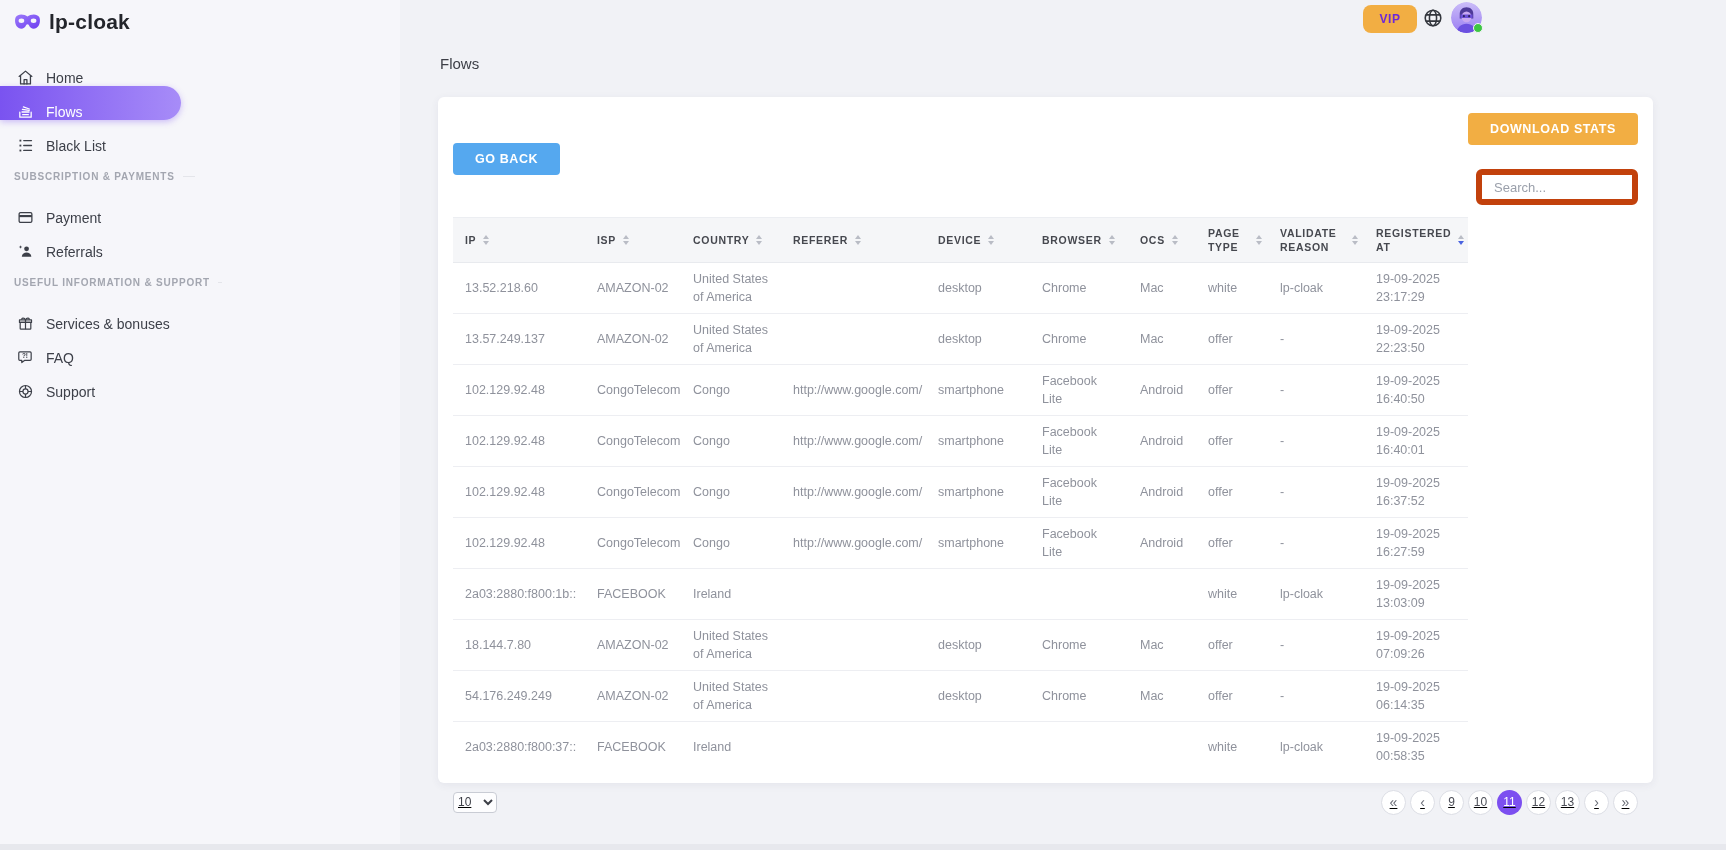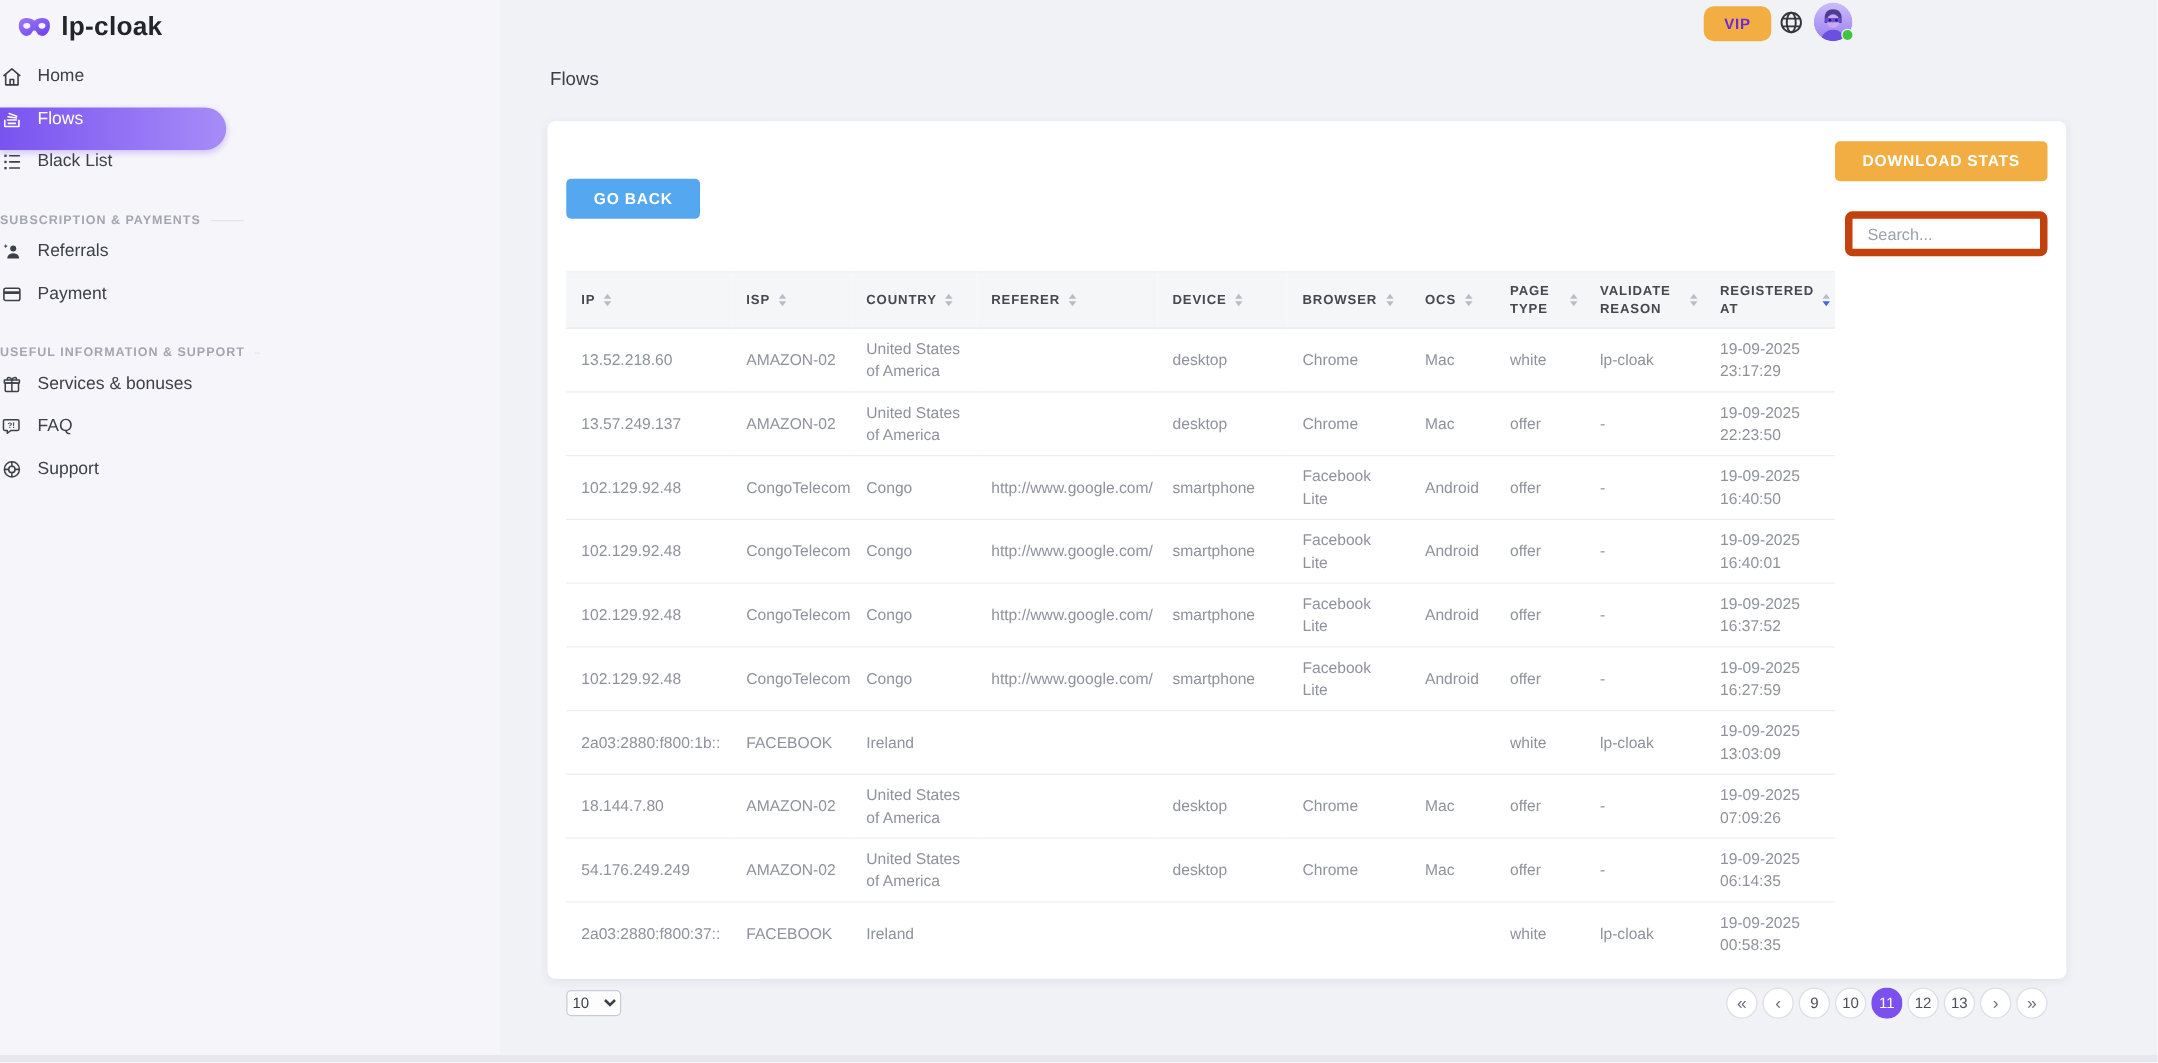--- a/index.html
+++ b/index.html
@@ -9,29 +9,29 @@
     background:#f1f2f6;
     position:relative;
     overflow:hidden;
   }
   
   .sidebar { position:absolute; left:0; top:0; width:400px; height:844px; background:#f6f6fa; }
   .logo { position:absolute; left:14px; top:10px; display:flex; align-items:center; gap:8px; }
   .logo-icon svg { display:block; }
   .logo-text { font-size:21px; font-weight:bold; color:#23252b; letter-spacing:0.2px; }
   .side-nav { position:absolute; left:0; top:52px; width:220px; }
-  .side-item { display:flex; align-items:flex-start; gap:12px; height:34px; padding-left:0; width:181px;
+  .side-item { display:flex; align-items:flex-end; gap:12px; height:34px; padding-left:16px; width:181px;
     color:#3d4049; font-size:14px; cursor:pointer; }
   .side-item.active { border-radius:0 17px 17px 0; color:#fff;
     background:linear-gradient(90deg, var(--grad-a,#7a53f0), var(--grad-b,#a78cf8));
     box-shadow:0 2px 6px rgba(124,79,240,.35); }
   .side-icon { width:18px; height:18px; display:flex; align-items:center; justify-content:center; color:#3d4049; }
   .side-item.active .side-icon { color:#fff; }
   .side-icon svg { width:17px; height:17px; }
-  .side-section { display:flex; align-items:center; height:20px; margin:12px 0 6px 0; width:195px; }
+  .side-section { display:flex; align-items:center; height:20px; margin:12px 0 6px 0; padding-left:14px; width:195px; }
   .side-section span { font-size:10px; font-weight:bold; letter-spacing:0.8px; color:#a3a6b0; white-space:nowrap; }
   .side-section i { flex:1; height:1px; background:#e4e5ea; margin-left:8px; min-width:4px; }
   
   .vip-btn { position:absolute; left:1363px; top:5px; width:54px; height:28px; border:none; border-radius:8px;
     background:#f2ae43; color:#6d28d9; font-family:inherit; font-size:12px; font-weight:bold; letter-spacing:0.6px; cursor:pointer; }
   .globe-btn { position:absolute; left:1422px; top:7px; width:22px; height:22px; background:none; border:none; color:#33363d; cursor:pointer; padding:0; }
   .avatar-wrap { position:absolute; left:1451px; top:2px; width:31px; height:31px; cursor:pointer; }
   .avatar-wrap svg { display:block; border-radius:50%; }
   .status-dot { position:absolute; right:-1px; bottom:0px; width:10px; height:10px; border-radius:50%;
     background:#3ec643; border:1.5px solid #f1f2f6; }
@@ -58,21 +58,21 @@
   .sort { display:flex; flex-direction:column; flex:none; }
   .tri { width:0; height:0; border-left:3.5px solid transparent; border-right:3.5px solid transparent; display:block; }
   .tri.up { border-bottom:4.5px solid #b9bcc5; }
   .tri.down { border-top:4.5px solid #b9bcc5; margin-top:2px; }
   .tri.down.sorted { border-top-color:#4a63e0; }
   tbody td { height:51px; padding:4px 10px 4px 12px; vertical-align:middle; font-size:12.5px; line-height:1.45;
     color:#8f929c; border-top:1px solid #edeef2; background:#fff; }
   tbody tr:first-child td { border-top:none; }
   td.td-referer { white-space:nowrap; }
   
-  .table-footer { display:flex; align-items:center; justify-content:space-between; margin-top:17px; }
+  .table-footer { display:flex; align-items:center; justify-content:space-between; margin-top:17px;text-decoration:underline; }
   .page-size { font-family:inherit; font-size:12px; color:#3c3e46; height:21px; width:44px;
     border:1px solid #c9ccd4; border-radius:4px; background:#fdfdfe; }
   .pages { display:flex; align-items:center; gap:4px; }
   .pg { width:25px; height:25px; border-radius:50%; border:1px solid #dcdee5; background:#fff; color:#4c4e57;
     font-family:inherit; font-size:12px; display:flex; align-items:center; justify-content:center; cursor:pointer; padding:0; }
   .pg.nav { color:#6b6e78; font-size:14px; }
   .pg.active { background:var(--accent,#7c4ff0); border-color:transparent; color:#fff; }
   .bottom-strip { position:absolute; left:0; bottom:0; width:100%; height:6px; background:#e7e8ed; }
 </style>
 </head>
@@ -126,36 +126,36 @@
           </svg>
         </span>
         <span class="side-label">Black List</span>
       </div>
       <div class="side-section">
         <span>SUBSCRIPTION &amp; PAYMENTS</span>
         <i></i>
       </div>
       <div class="side-item">
         <span class="side-icon">
+          <svg viewBox="0 0 24 24" fill="none" stroke="currentColor" stroke-width="1.8">
+            <rect x="3" y="5" width="18" height="14" rx="2"></rect>
+            <path d="M3 10h18" stroke-width="3"></path>
+          </svg>
+        </span>
+        <span class="side-label">Payment</span>
+      </div>
+      <div class="side-item">
+        <span class="side-icon">
           <svg viewBox="0 0 24 24" fill="currentColor">
             <circle cx="13.5" cy="8.2" r="3.4"></circle>
             <path d="M6.8 19.5c0-3.7 3-6 6.7-6s6.7 2.3 6.7 6z"></path>
             <path d="M5 3l.7 1.8L7.5 5.5 5.7 6.2 5 8l-.7-1.8-1.8-.7 1.8-.7z"></path>
           </svg>
         </span>
         <span class="side-label">Referrals</span>
-      </div>
-      <div class="side-item">
-        <span class="side-icon">
-          <svg viewBox="0 0 24 24" fill="none" stroke="currentColor" stroke-width="1.8">
-            <rect x="3" y="5" width="18" height="14" rx="2"></rect>
-            <path d="M3 10h18" stroke-width="3"></path>
-          </svg>
-        </span>
-        <span class="side-label">Payment</span>
       </div>
       <div class="side-section">
         <span>USEFUL INFORMATION &amp; SUPPORT</span>
         <i></i>
       </div>
       <div class="side-item">
         <span class="side-icon">
           <svg viewBox="0 0 24 24" fill="none" stroke="currentColor" stroke-width="1.7" stroke-linejoin="round">
             <rect x="4.5" y="10.5" width="15" height="9.5" rx="1"></rect>
             <path d="M3.5 7h17v3.5h-17z"></path>

